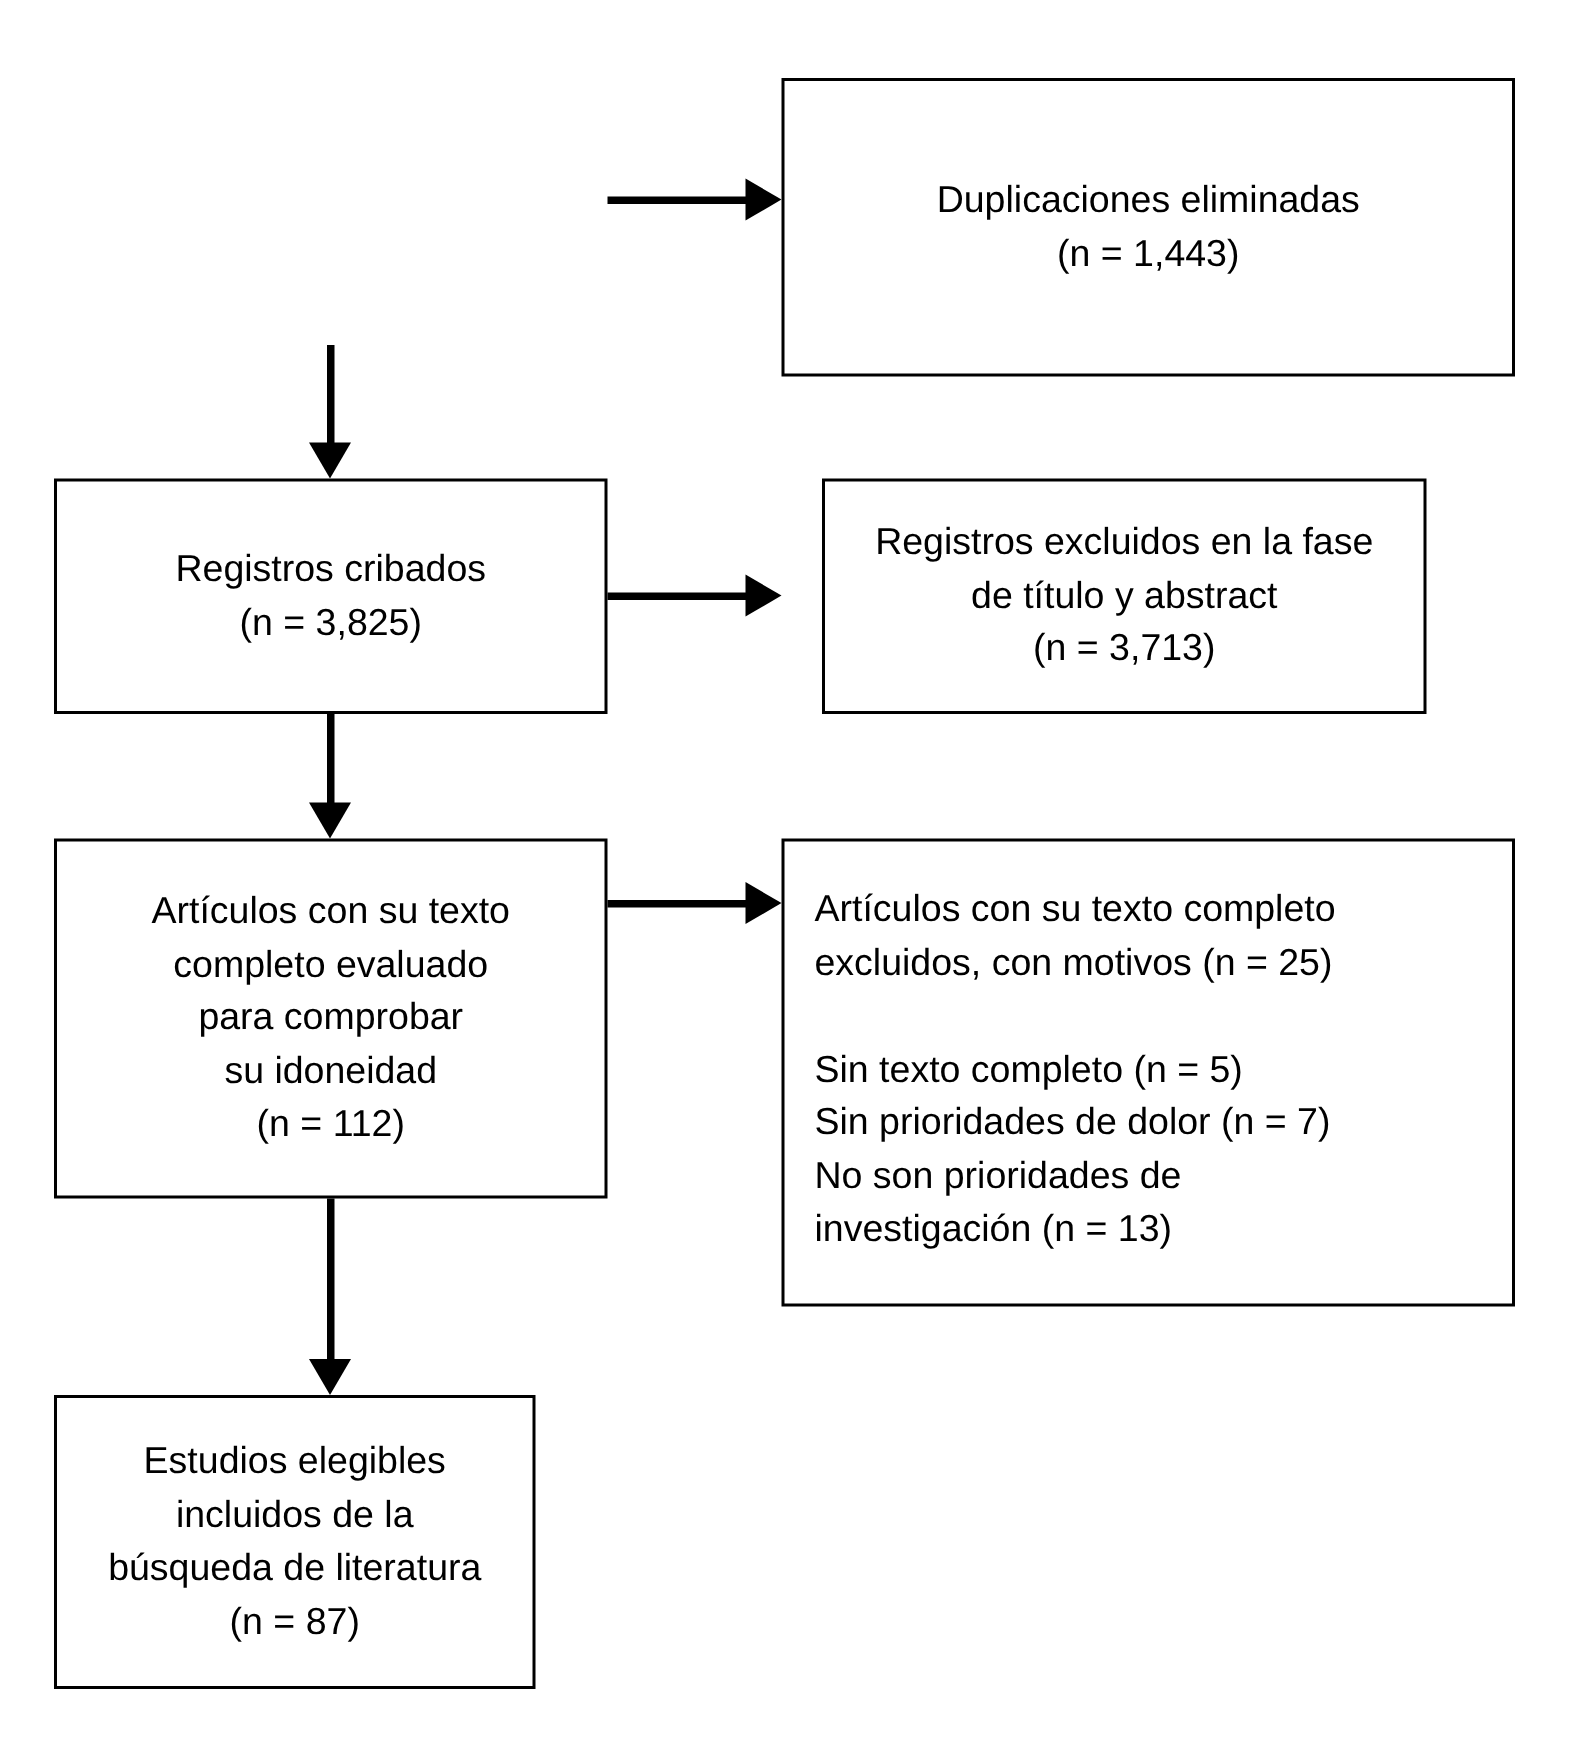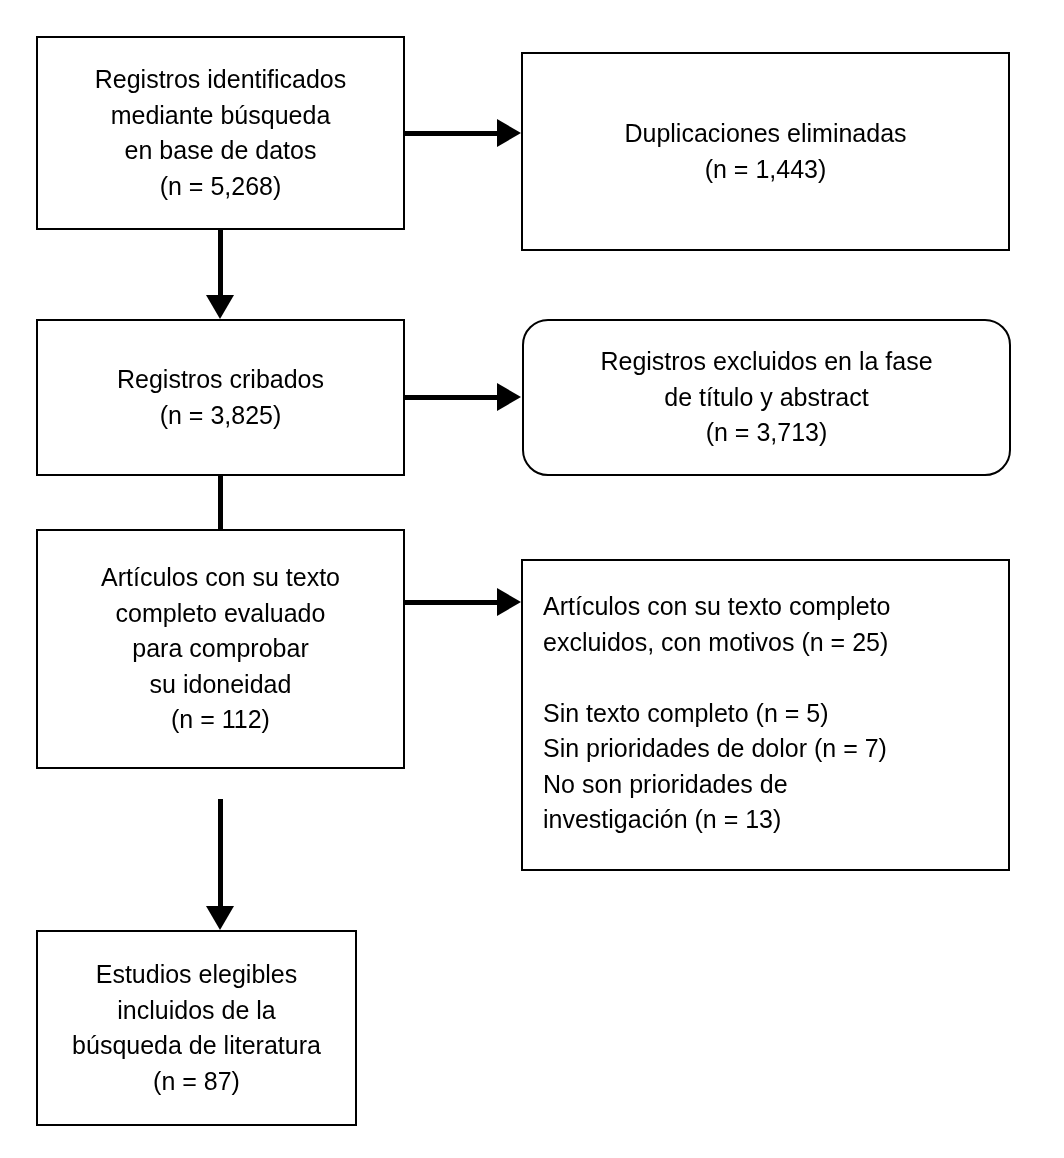--- a/index.html
+++ b/index.html
@@ -29,22 +29,22 @@
   .fbox.top-left-align {
     align-items: flex-start;
     justify-content: flex-start;
     text-align: left;
     padding: 28px 20px;
   }
   
   .b-identified        { left: 36px;  top: 36px;  width: 369px; height: 194px; }
   .b-duplicates        { left: 521px; top: 36px;  width: 489px; height: 199px; margin-top: 16px; }
   .b-screened          { left: 36px;  top: 319px; width: 369px; height: 157px; }
-  .b-excluded-ta       { left: 522px; top: 319px; width: 489px; height: 157px; border-radius: 26px; }
-  .b-fulltext          { left: 36px;  top: 529px; width: 369px; height: 240px; }
+  .b-excluded-ta       { left: 548px; top: 319px; width: 403px; height: 157px; }
+  .b-fulltext          { left: 36px;  top: 559px; width: 369px; height: 240px; }
   .b-fulltext-excluded { left: 521px; top: 559px; width: 489px; height: 312px; }
   .b-included          { left: 36px;  top: 930px; width: 321px; height: 196px; }
 
   
   .shaft-h { position: absolute; height: 5px; background: #000000; }
   .shaft-v { position: absolute; width: 5px;  background: #000000; }
   .head-right {
     position: absolute; width: 0; height: 0;
     border-left: 24px solid #000000;
     border-top: 14px solid transparent;
@@ -55,26 +55,20 @@
     border-top: 24px solid #000000;
     border-left: 14px solid transparent;
     border-right: 14px solid transparent;
   }
 </style>
 </head>
 <body>
 
 <div class="canvas">
 
-  <div class="fbox b-identified">
-    <span class="fbox-text">Registros identificados
-mediante búsqueda
-en base de datos
-(n = 5,268)</span>
-  </div>
 
   <div class="fbox b-duplicates">
     <span class="fbox-text">Duplicaciones eliminadas
 (n = 1,443)</span>
   </div>
 
   <div>
     <div class="shaft-h" style="left:405px; top:131px; width:94px;"></div>
     <div class="head-right" style="left:497px; top:119px;"></div>
   </div>

